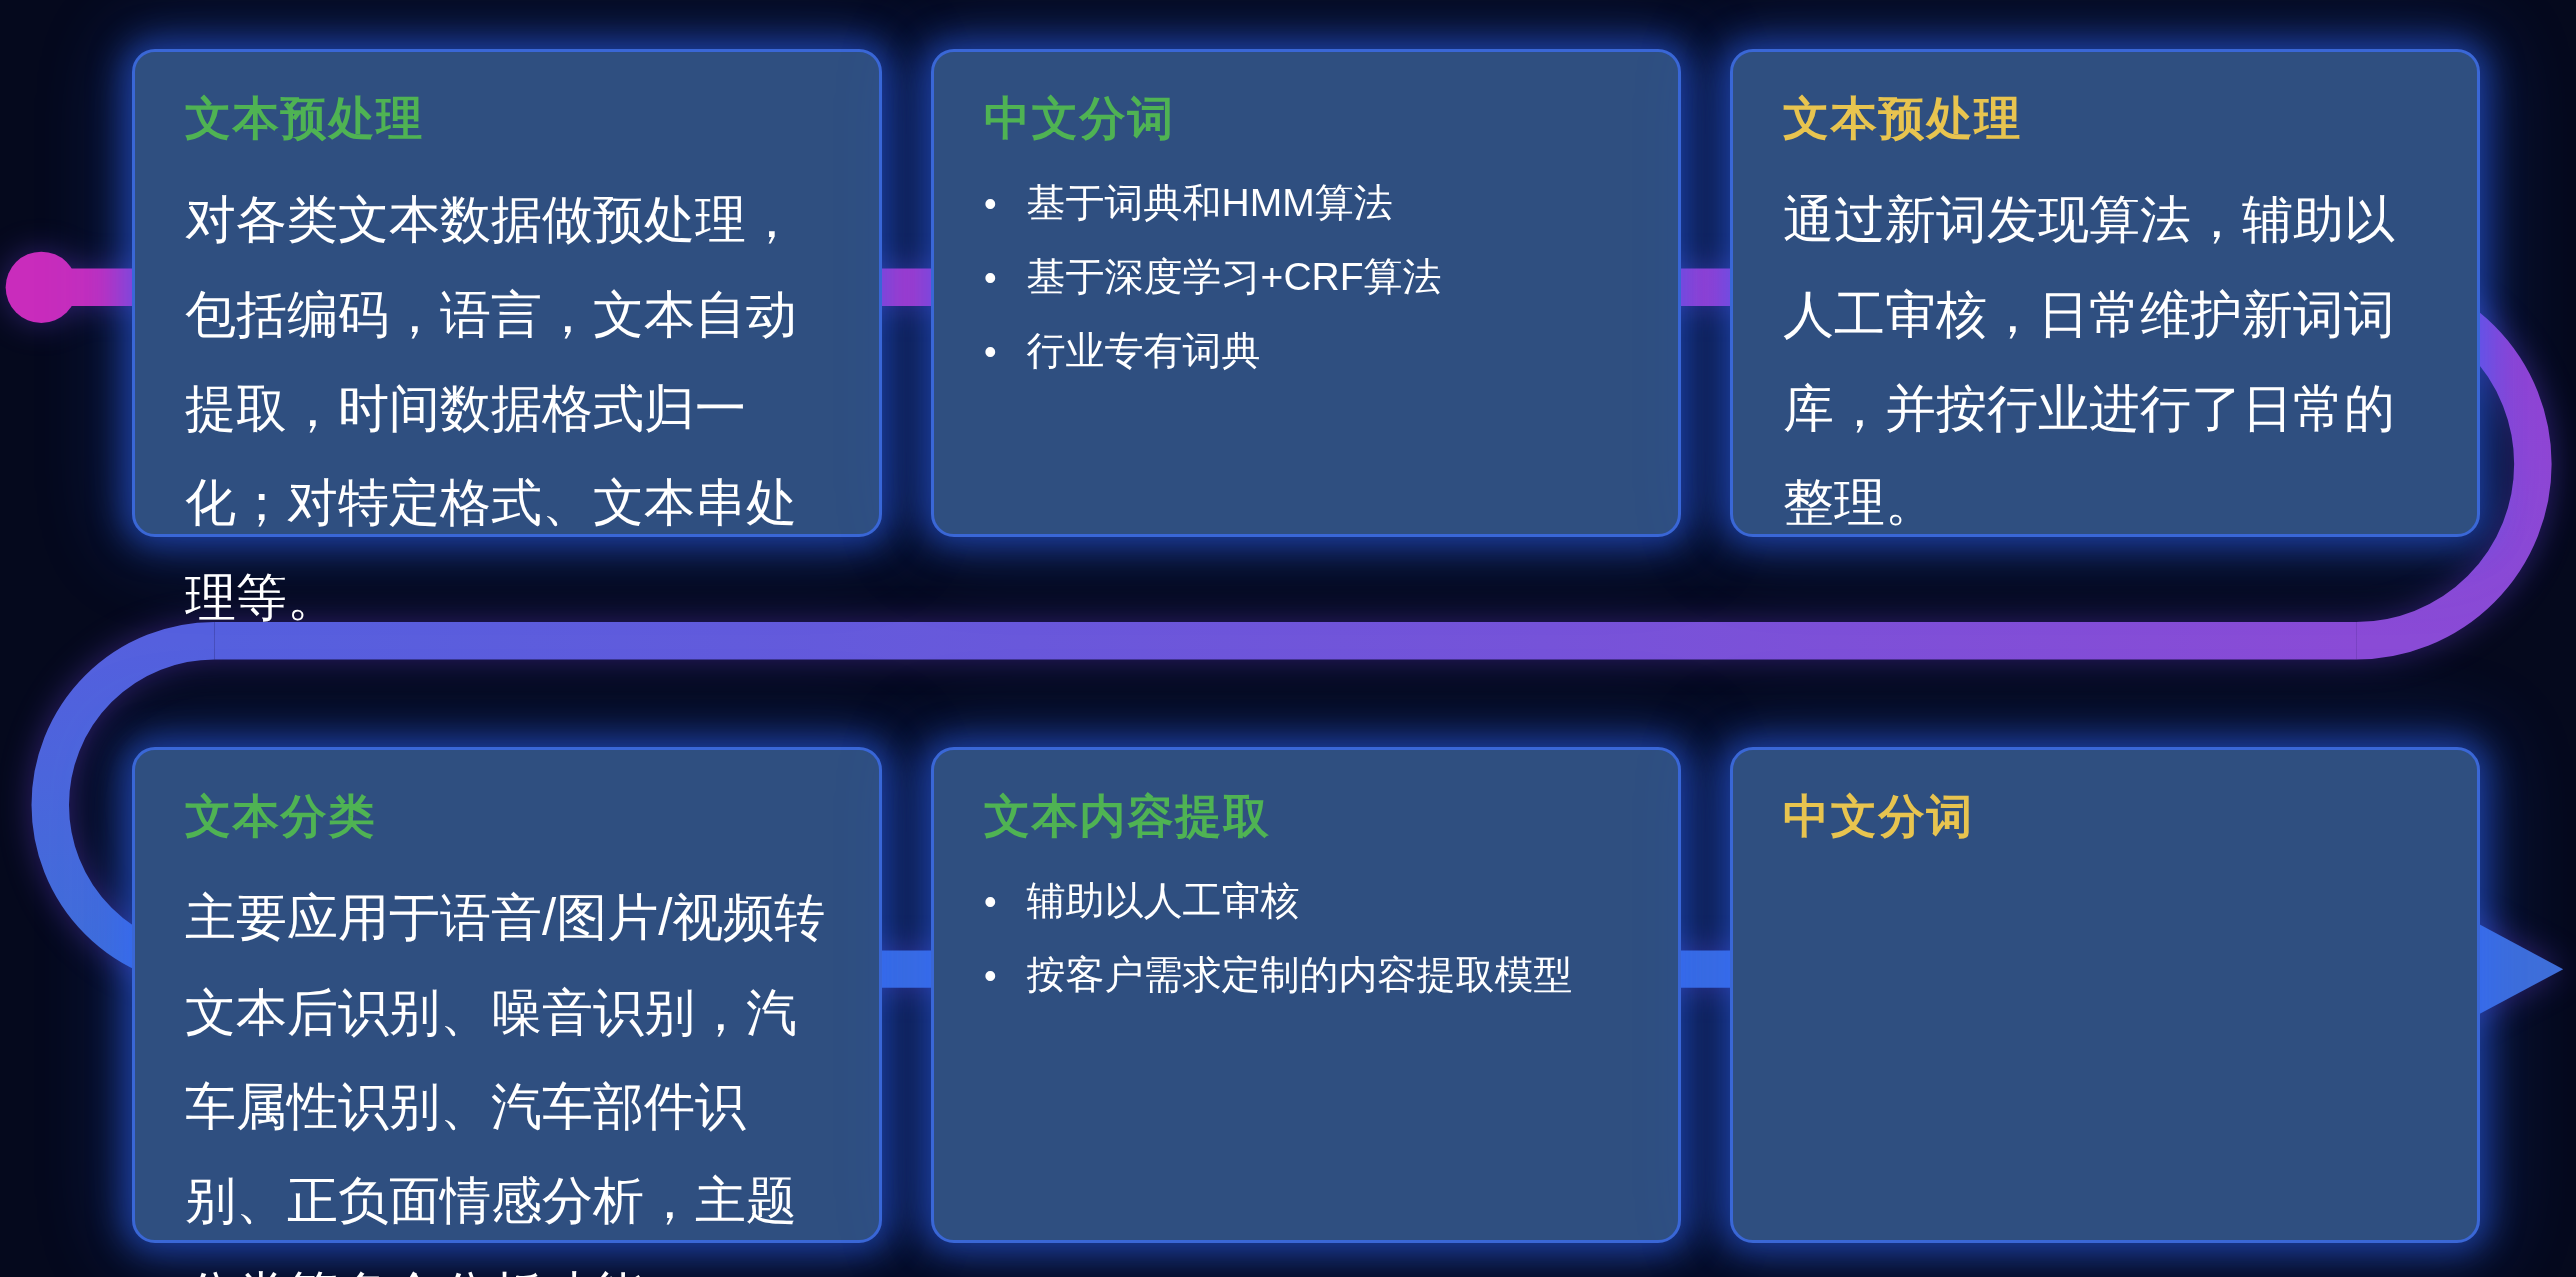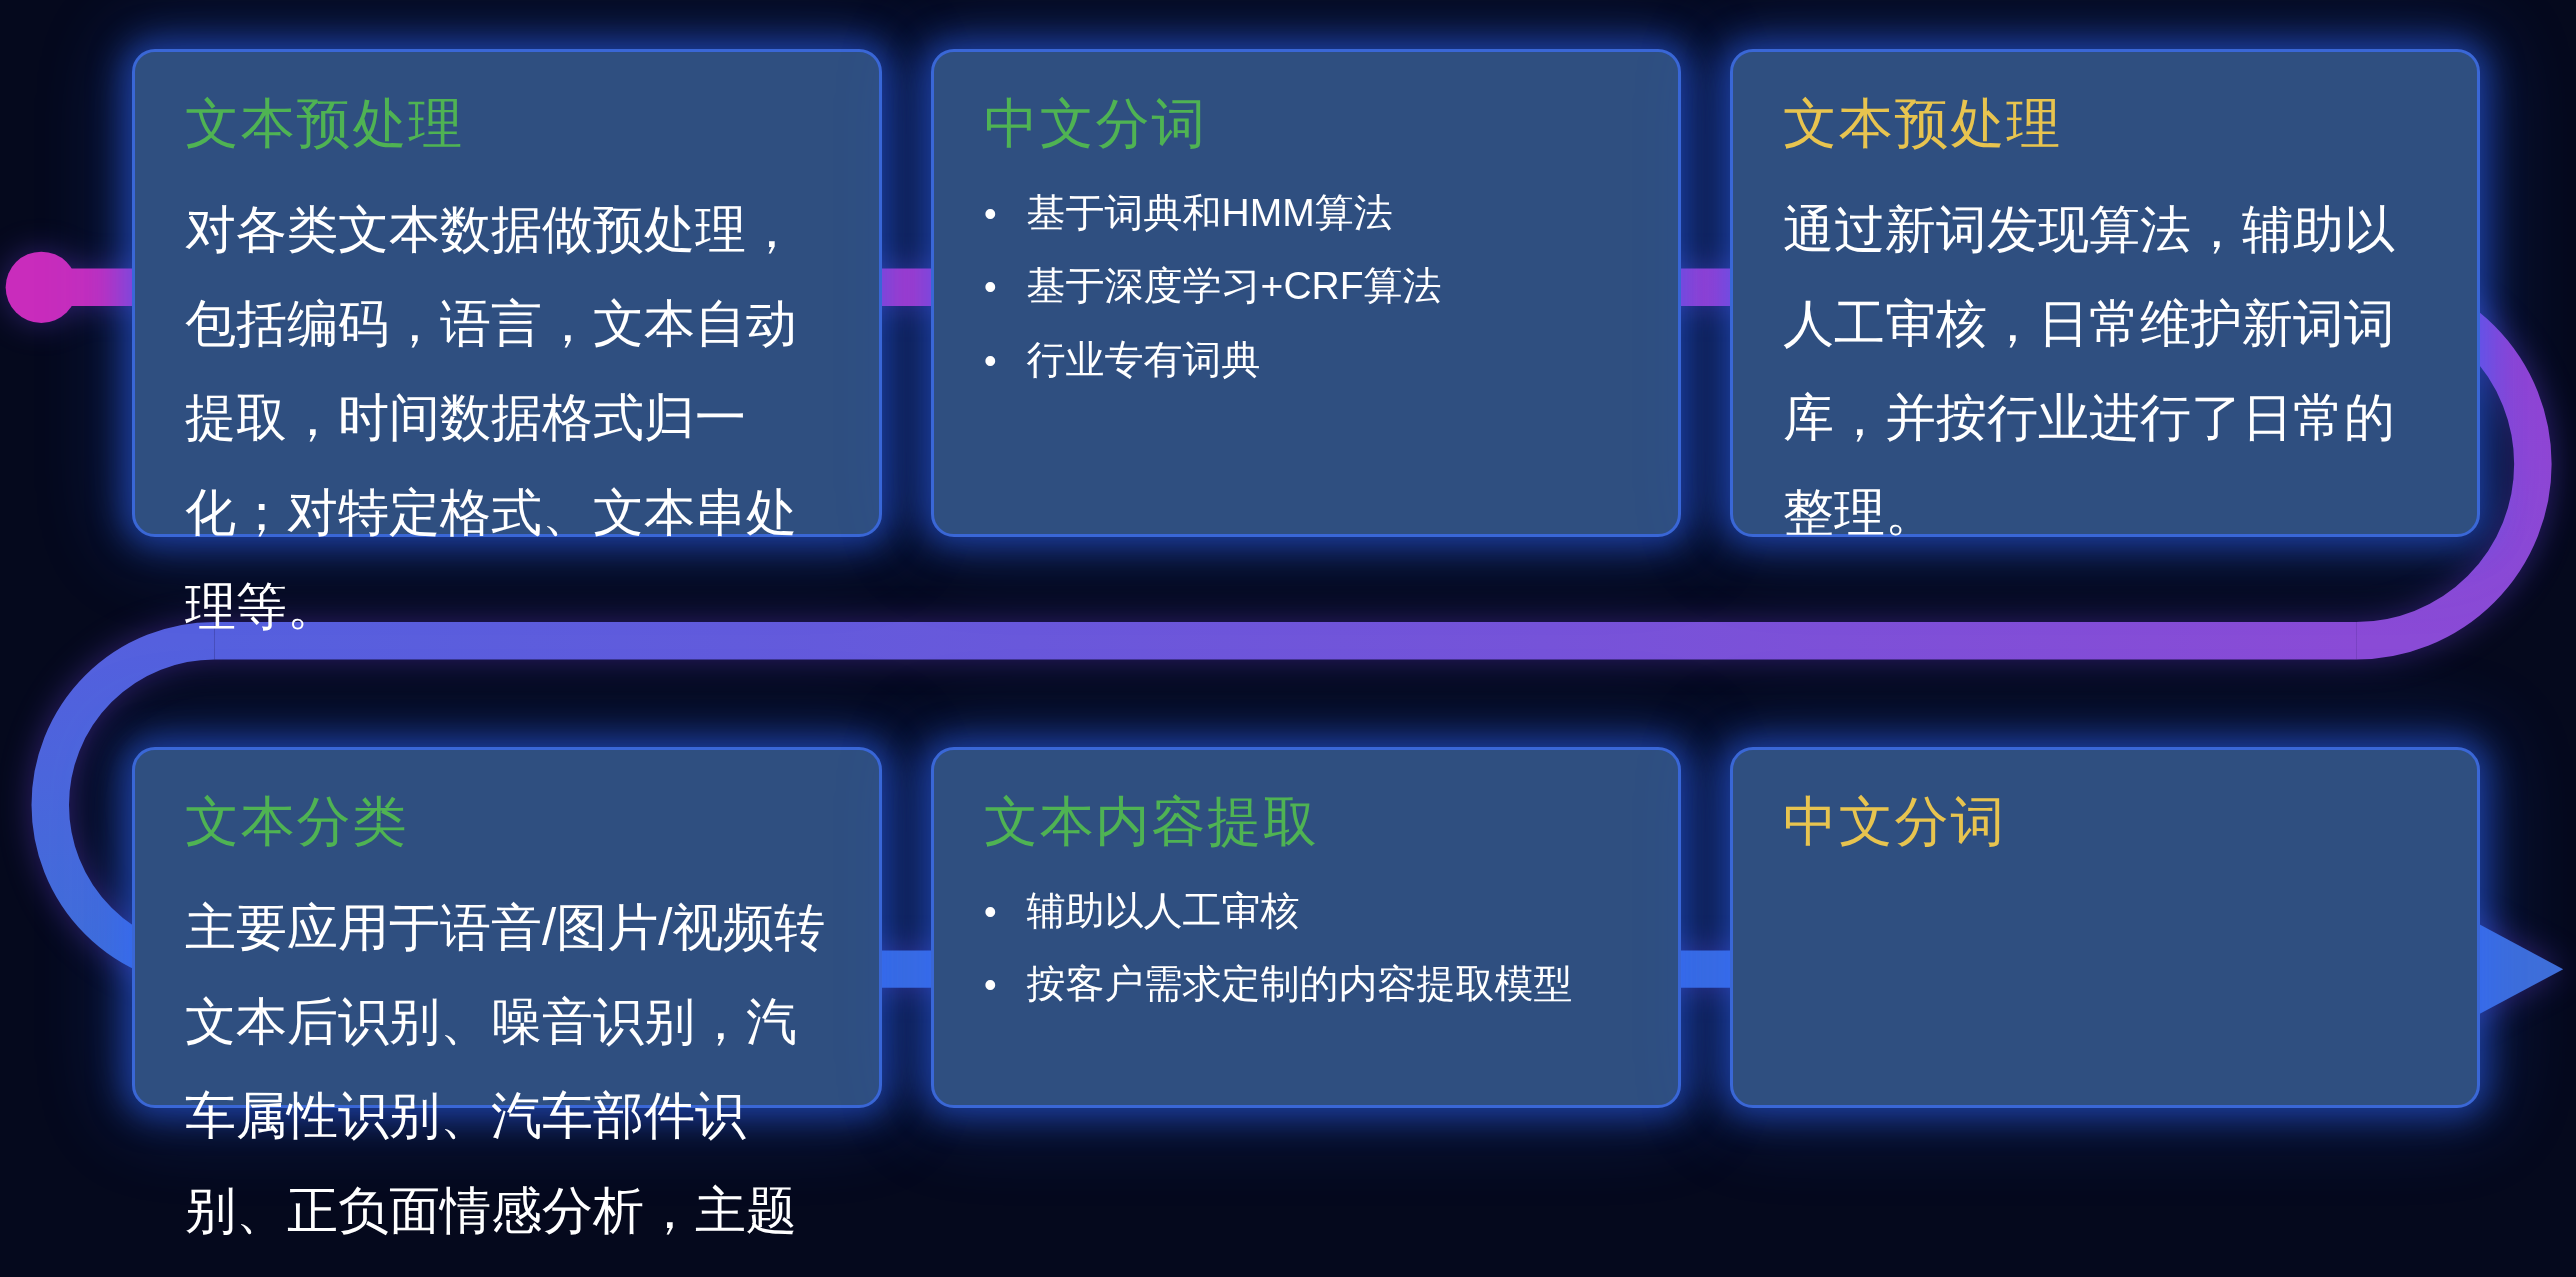--- a/index.html
+++ b/index.html
@@ -23,25 +23,25 @@
     filter:drop-shadow(0 0 16px rgba(124,77,255,0.35));}
   .card{
     position:absolute;width:750px;box-sizing:border-box;z-index:2;
     background:var(--card-bg);
     border:3.6px solid var(--card-border);
     border-radius:23px;
     box-shadow:0 0 32px 9px rgba(47,104,255,0.50),0 0 80px 18px rgba(47,104,255,0.22);
     padding:39px 50px;
   }
   .r1{top:49px;height:488px;}
-  .r2{top:747px;height:361px;}
+  .r2{top:747px;height:496px;}
   .c1{left:132px;}
   .c2{left:931px;}
   .c3{left:1730px;}
-  .title{font-size:54px;font-weight:normal;margin:0 0 27px 0;letter-spacing:1.8px;line-height:1.2;}
+  .title{font-size:46px;font-weight:bold;margin:0 0 27px 0;letter-spacing:1.8px;line-height:1.2;}
   .green{color:var(--title-green);}
   .yellow{color:var(--title-yellow);}
   .body{font-size:51px;color:var(--body-text);line-height:1.85;margin:0;}
   .bullets{list-style:none;margin:14.3px 0 0 0;padding:0;}
   .bullets li{display:flex;gap:30px;margin:0 0 12.5px 0;font-size:39px;color:var(--body-text);line-height:1.55;}
   .dot{flex:0 0 auto;font-size:36px;line-height:1.7;color:var(--body-text);}
   
   .s-magenta{stop-color:var(--flow-magenta);}
   .s-magpur{stop-color:#9640D2;}
   .s-purple{stop-color:var(--flow-purple);}

